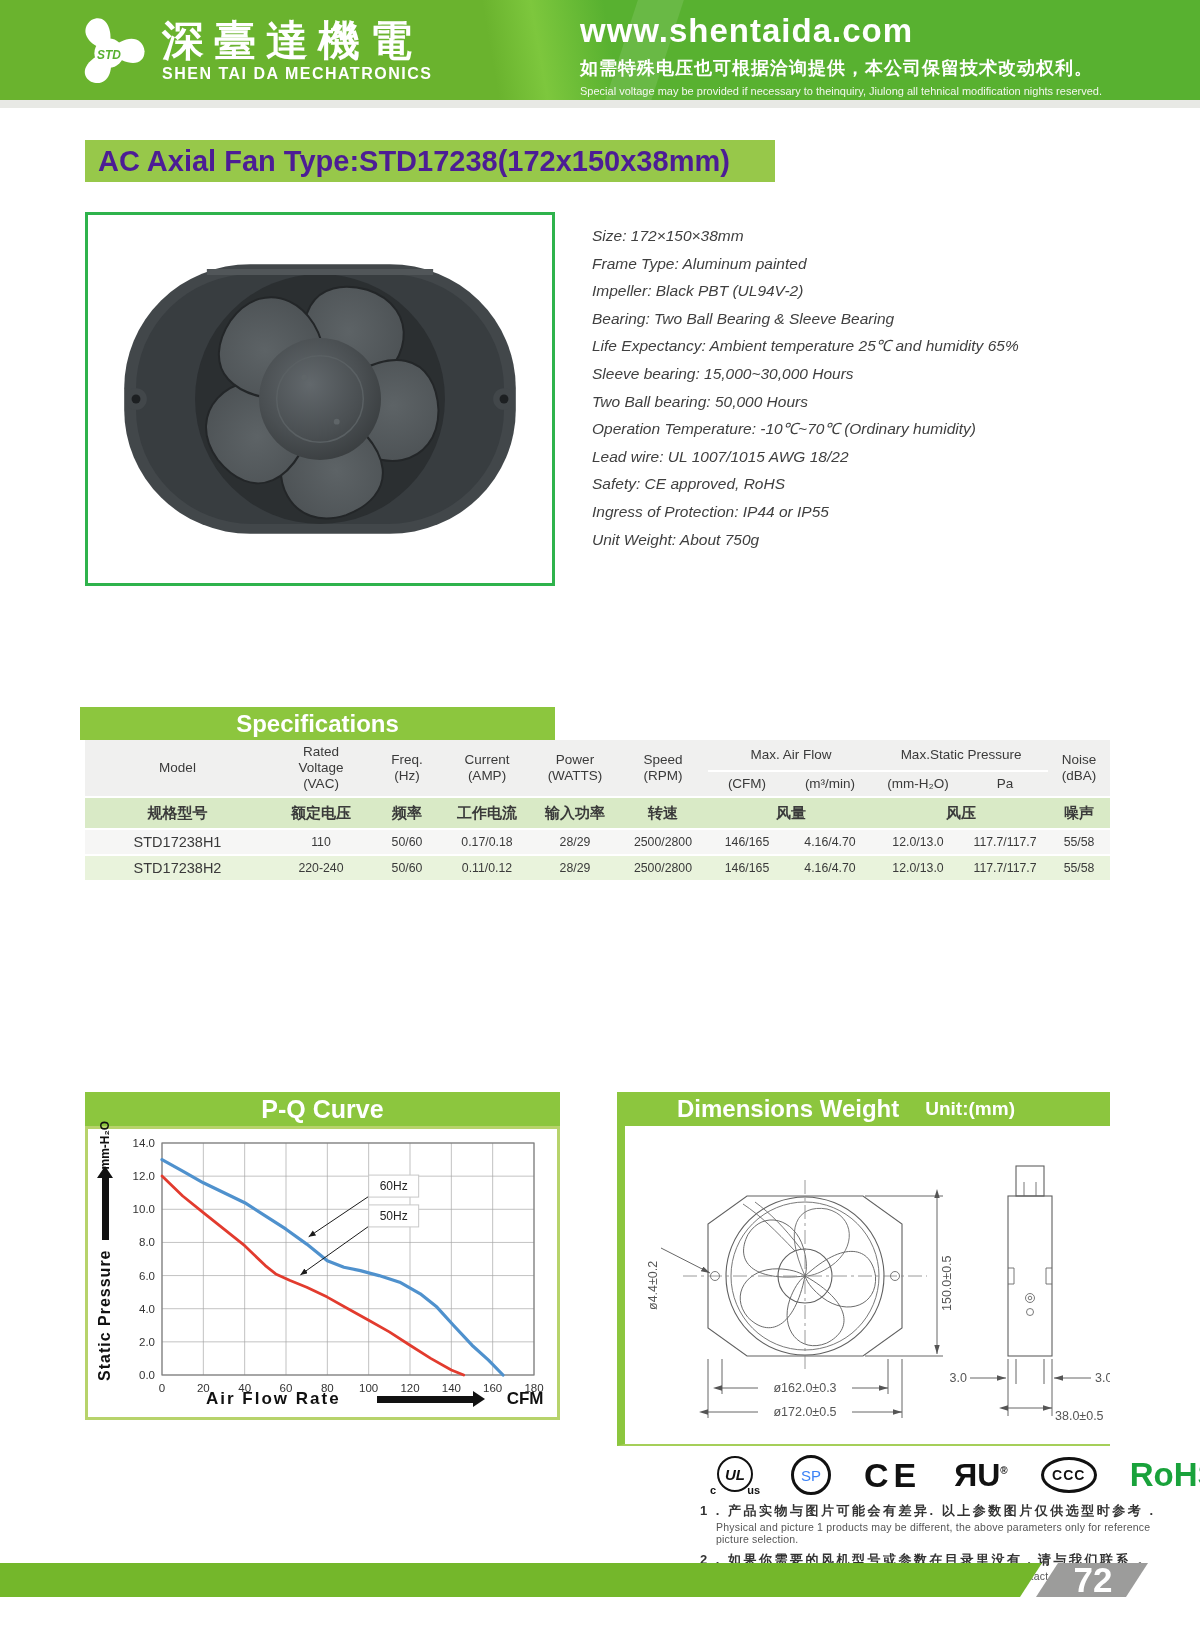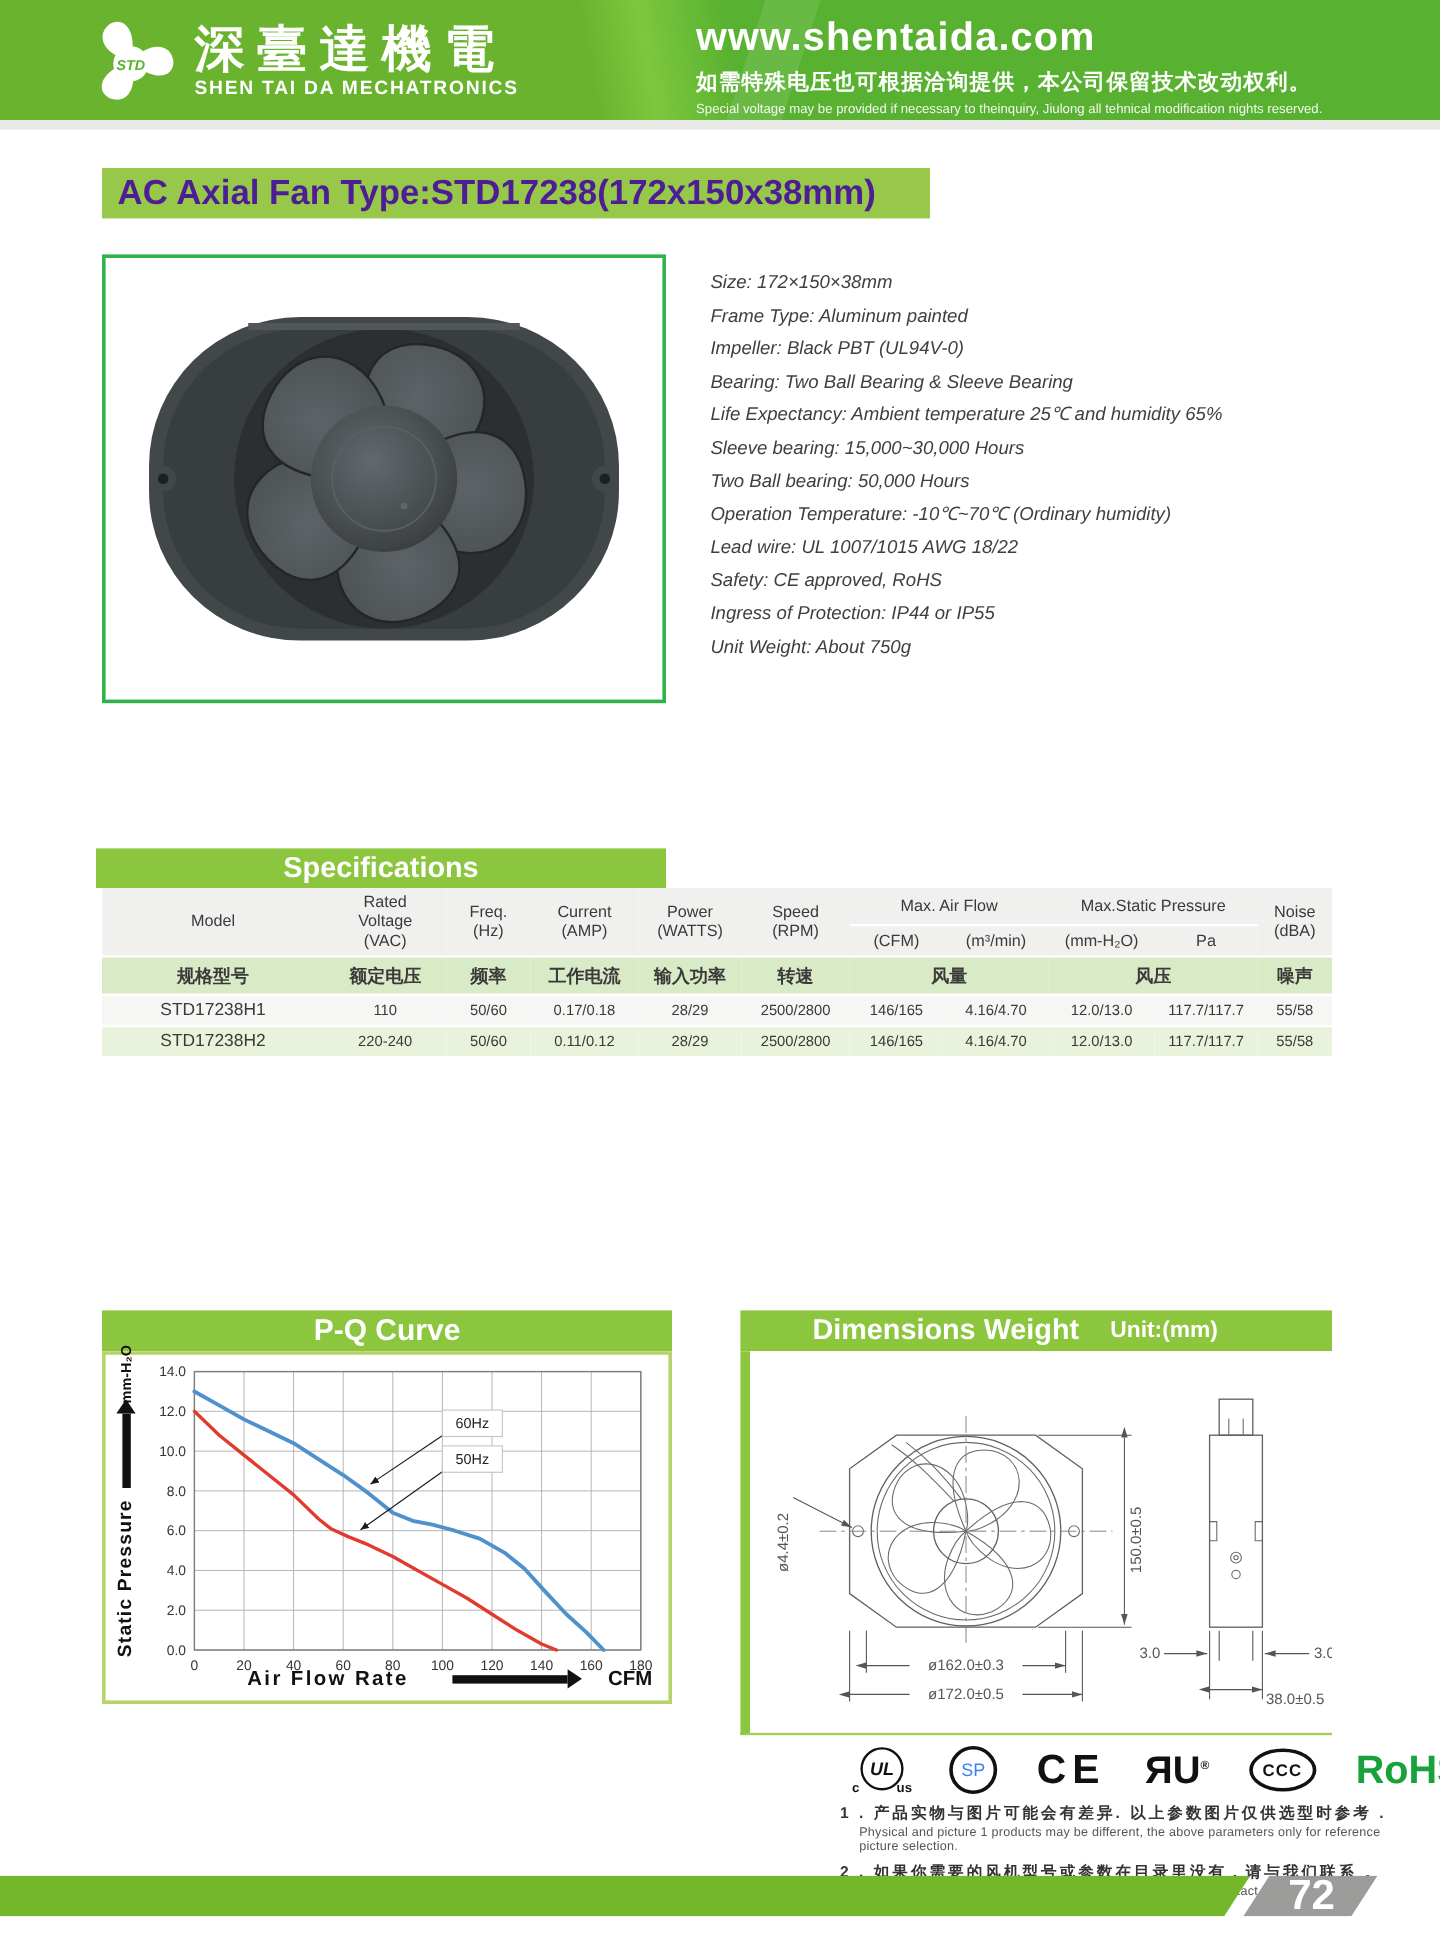--- a/index.html
+++ b/index.html
@@ -171,21 +171,21 @@
       <circle cx="48" cy="187" r="4.5" fill="#1d2022"></circle>
     <circle cx="422" cy="187" r="11" fill="#42474a"></circle>
       <circle cx="422" cy="187" r="4.5" fill="#1d2022"></circle>
     <path d="M120,58 L350,58" stroke="#515659" stroke-width="6" fill="none"></path>
   </svg>
 </div>
 
 <ul class="abs spec-list">
   <li>Size: 172×150×38mm</li>
   <li>Frame Type: Aluminum painted</li>
-  <li>Impeller: Black PBT (UL94V-0)</li>
+  <li>Impeller: Black PBT (UL94V-2)</li>
   <li>Bearing: Two Ball Bearing &amp; Sleeve Bearing</li>
   <li>Life Expectancy: Ambient temperature 25℃ and humidity 65%</li>
   <li>Sleeve bearing: 15,000~30,000 Hours</li>
   <li>Two Ball bearing: 50,000 Hours</li>
   <li>Operation Temperature: -10℃~70℃ (Ordinary humidity)</li>
   <li>Lead wire: UL 1007/1015 AWG 18/22</li>
   <li>Safety: CE approved, RoHS</li>
   <li>Ingress of Protection: IP44 or IP55</li>
   <li>Unit Weight: About 750g</li>
 </ul>

